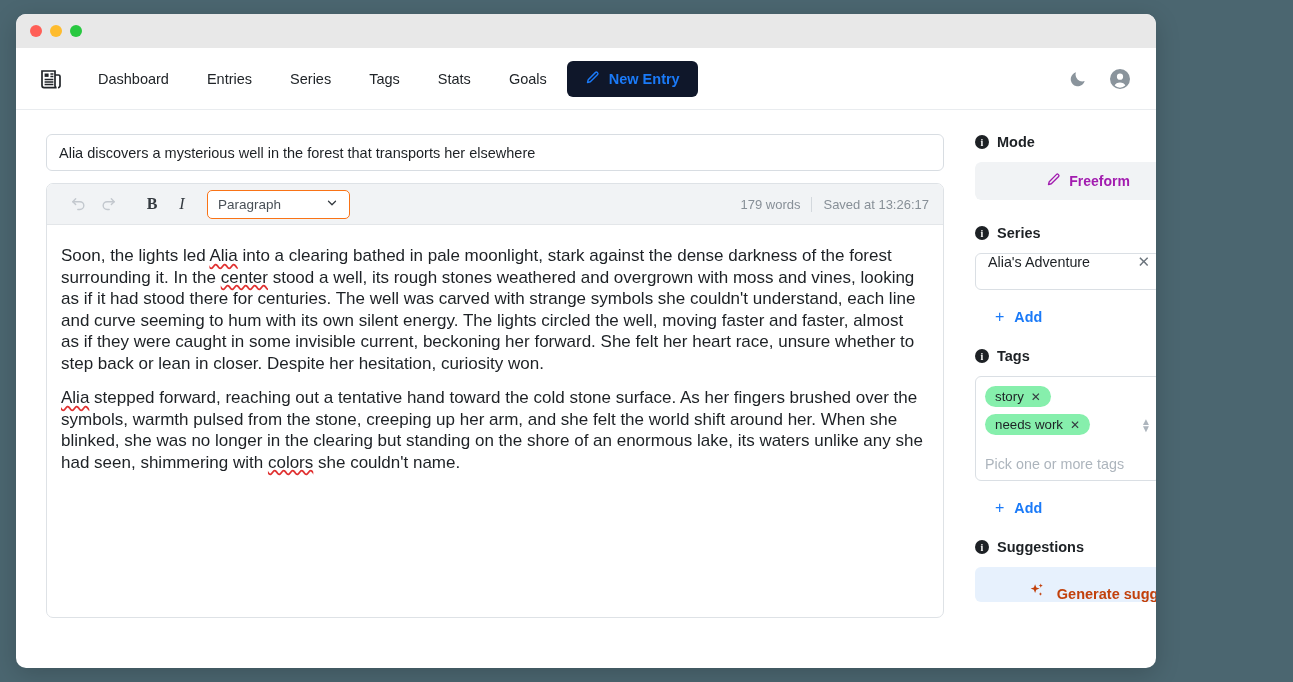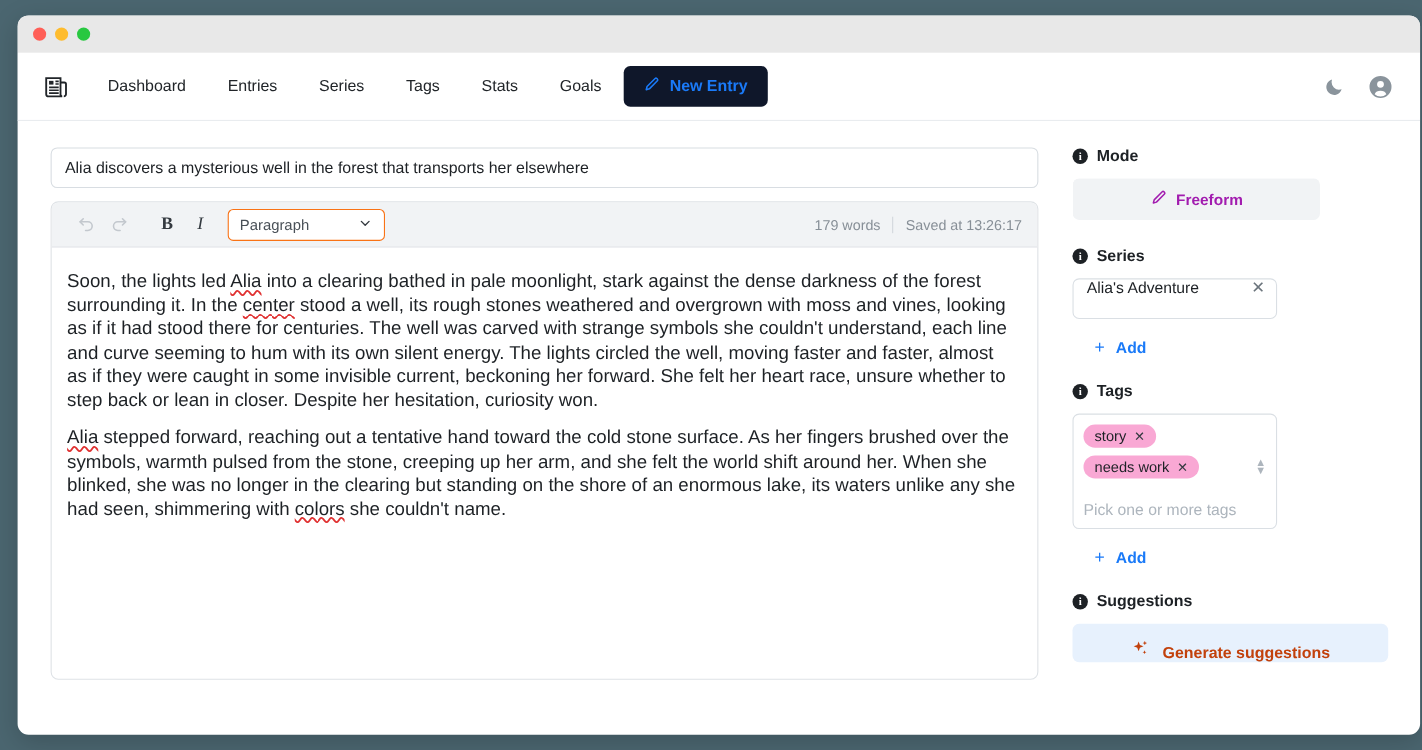--- a/index.html
+++ b/index.html
@@ -14,21 +14,21 @@
     background: #4b6670;
     font-family: "Liberation Sans", sans-serif;
     -webkit-font-smoothing: antialiased;
   }
 
   
   .window {
     position: absolute;
     left: 16px;
     top: 14px;
-    width: 1275px;
+    width: 1140px;
     height: 654px;
     border-radius: 10px;
     background: #ffffff;
     overflow: hidden;
     box-shadow: 0 6px 24px rgba(0,0,0,0.18);
   }
 
   .titlebar {
     height: 34px;
     background: #e8e8e8;
@@ -283,21 +283,21 @@
     min-height: 105px;
     border: 1px solid #dadfe4;
     border-radius: 6px;
     background: #fff;
     padding: 9px 10px 8px 9px;
   }
   .chip {
     display: inline-flex;
     align-items: center;
     gap: 7px;
-    background: #f9a8d4;
+    background: #86efac;
     border-radius: 11px;
     padding: 3px 10px;
     font-size: 13.3px;
     color: #1d2125;
     margin-bottom: 7px;
     cursor: pointer;
   }
   .chip .x { color: #343a40; font-size: 12px; }
   .tags-ph {
     font-size: 14.3px;

